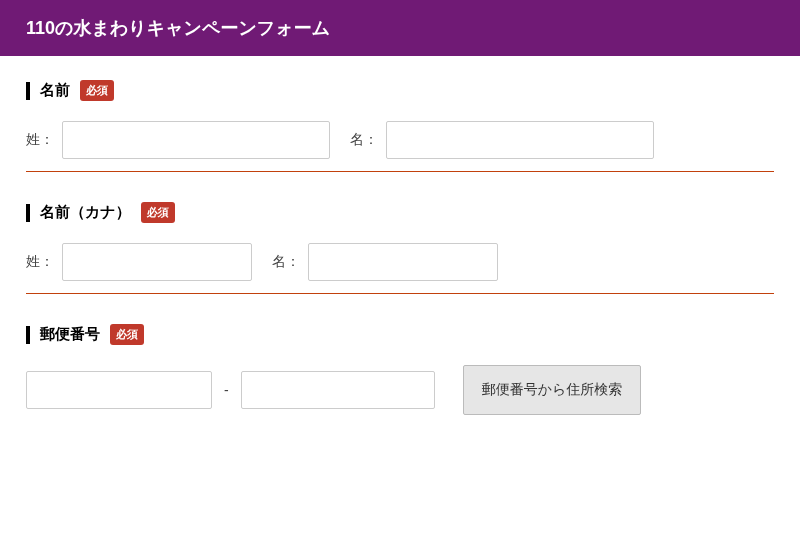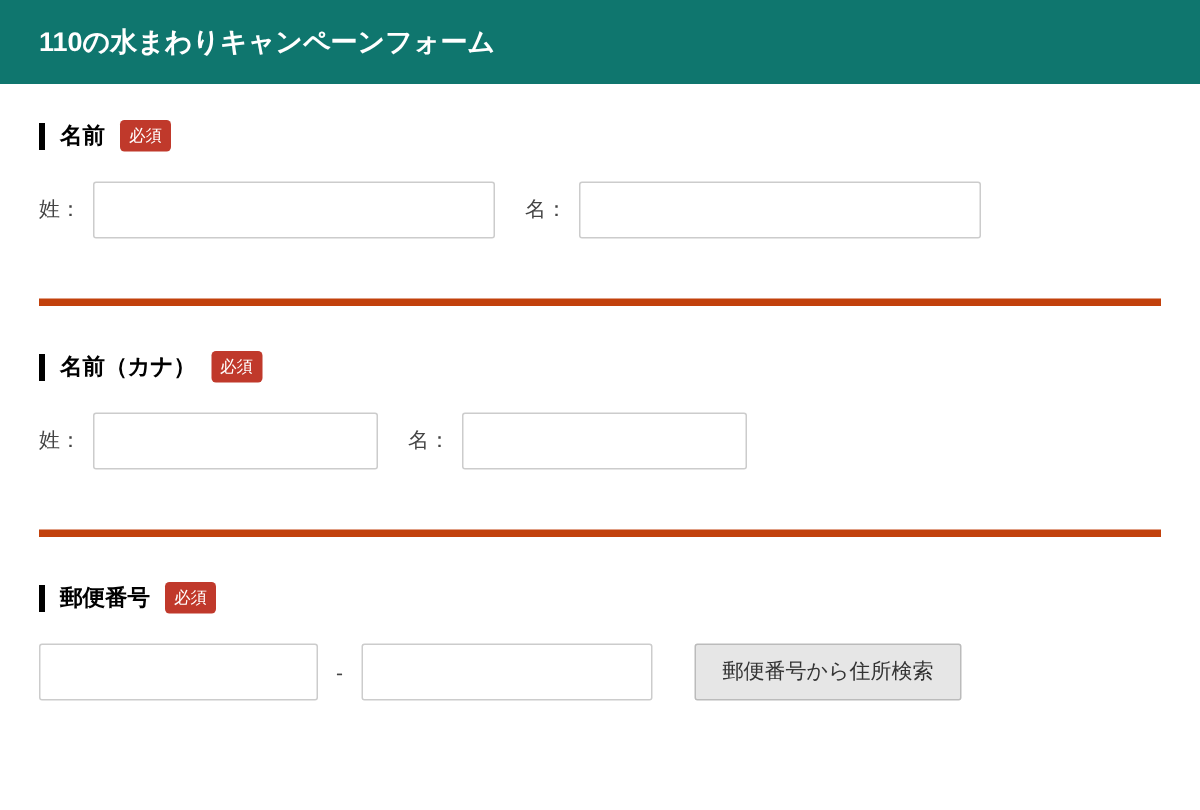--- a/index.html
+++ b/index.html
@@ -3,38 +3,38 @@
   <meta charset="utf-8">
   <style>
     * { box-sizing: border-box; margin: 0; padding: 0; }
     body {
       font-family: "Hiragino Kaku Gothic Pro", "メイリオ", Meiryo, sans-serif;
       width: 800px;
       background: #fff;
       color: #333;
     }
     .header {
-      background: #0f766e;
+      background: #701a75;
       color: #fff;
       padding: 16px 26px;
       font-size: 18px;
       font-weight: bold;
     }
     .content {
       padding: 24px 26px 0 26px;
     }
     .instruction {
       font-size: 15px;
       color: #444;
       margin-bottom: 36px;
     }
     .section {
       margin-bottom: 0;
-      padding-bottom: 40px;
-      border-bottom: 5px solid #c2410c;
+      padding-bottom: 12px;
+      border-bottom: 1px solid #c2410c;
     }
     .section:last-child {
       border-bottom: none;
       padding-bottom: 12px;
     }
     .section-spacer {
       height: 30px;
     }
     .section-header {
       display: flex;
@@ -50,21 +50,21 @@
     .section-title {
       font-size: 15px;
       font-weight: bold;
       color: #000;
       margin-right: 10px;
     }
     .required-badge {
       background: #c0392b;
       color: #fff;
       font-size: 11px;
-      font-weight: normal;
+      font-weight: bold;
       padding: 3px 6px;
       border-radius: 3px;
     }
     .field-row {
       display: flex;
       align-items: center;
       gap: 6px;
     }
     .field-label {
       font-size: 14px;
@@ -86,21 +86,21 @@
     .gap-kana { margin-right: 14px; }
     .zip-sep {
       font-size: 14px;
       color: #444;
       margin: 0 6px;
     }
     .zip-btn {
       margin-left: 22px;
       background: #e6e6e6;
       border: 1px solid #bbb;
-      height: 38px;
+      height: 50px;
       padding: 0 18px;
       font-size: 14px;
       color: #333;
       cursor: pointer;
       border-radius: 2px;
     }
   </style>
 </head>
 <body>
 

